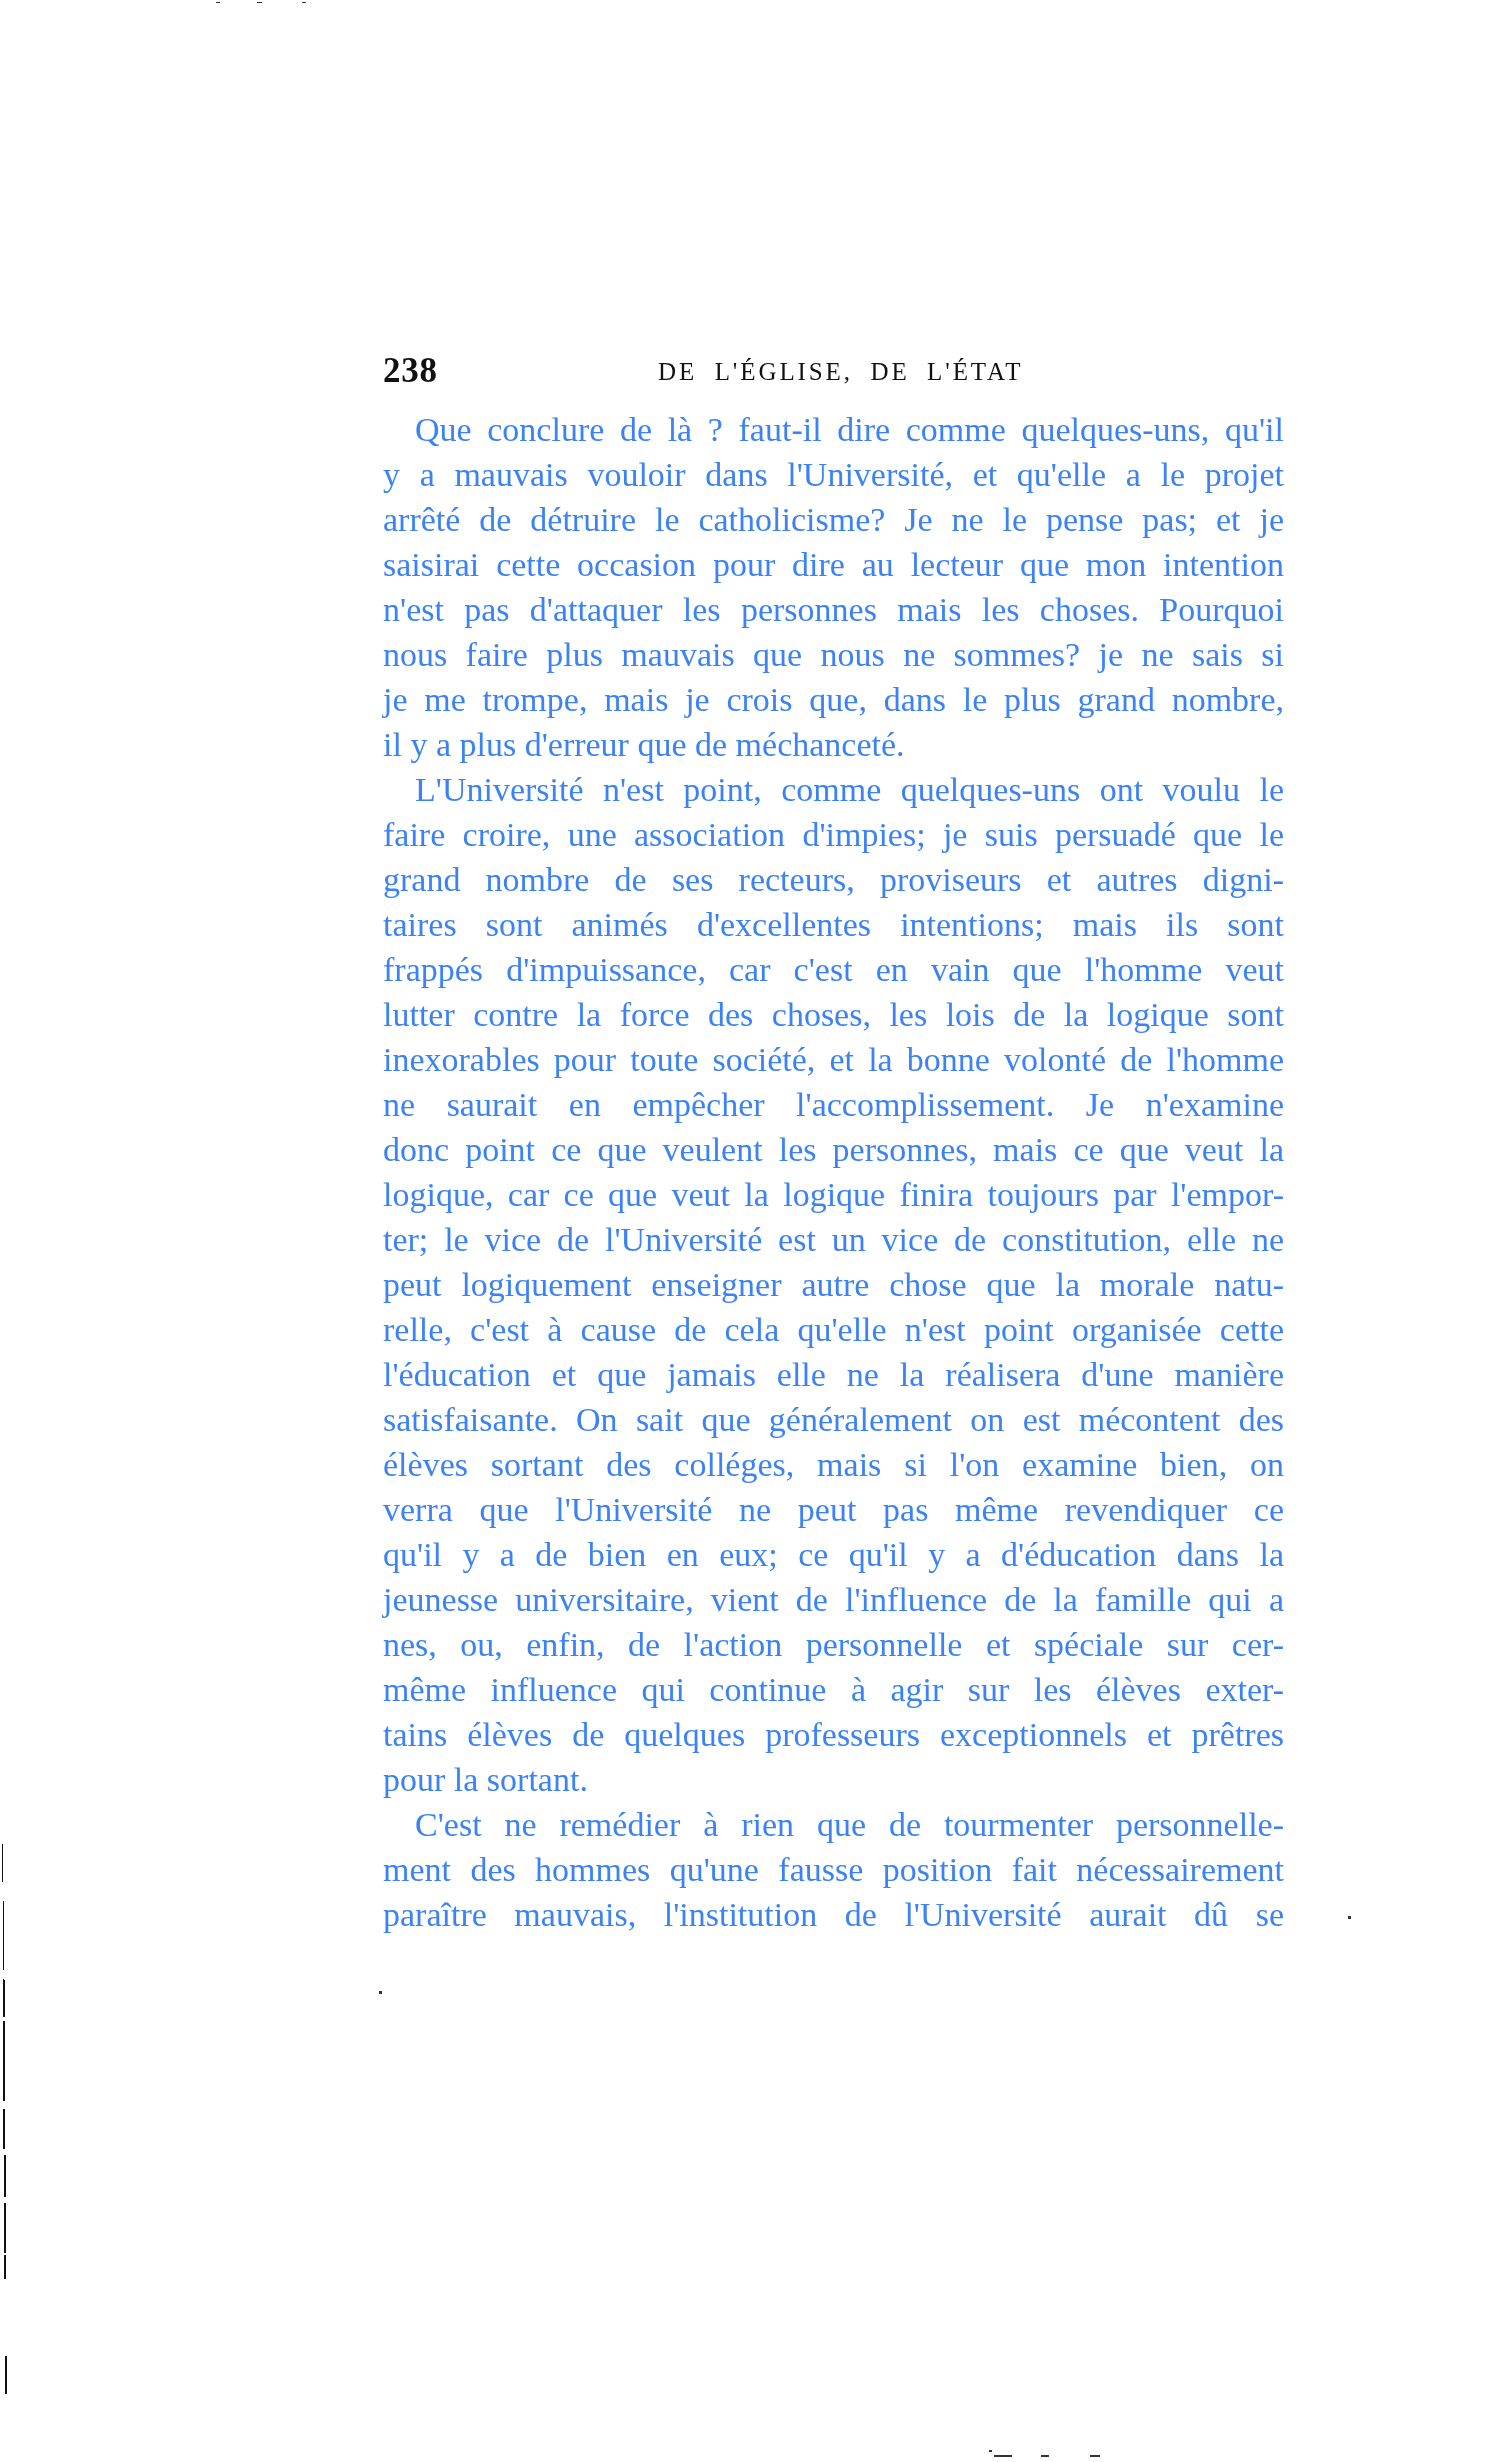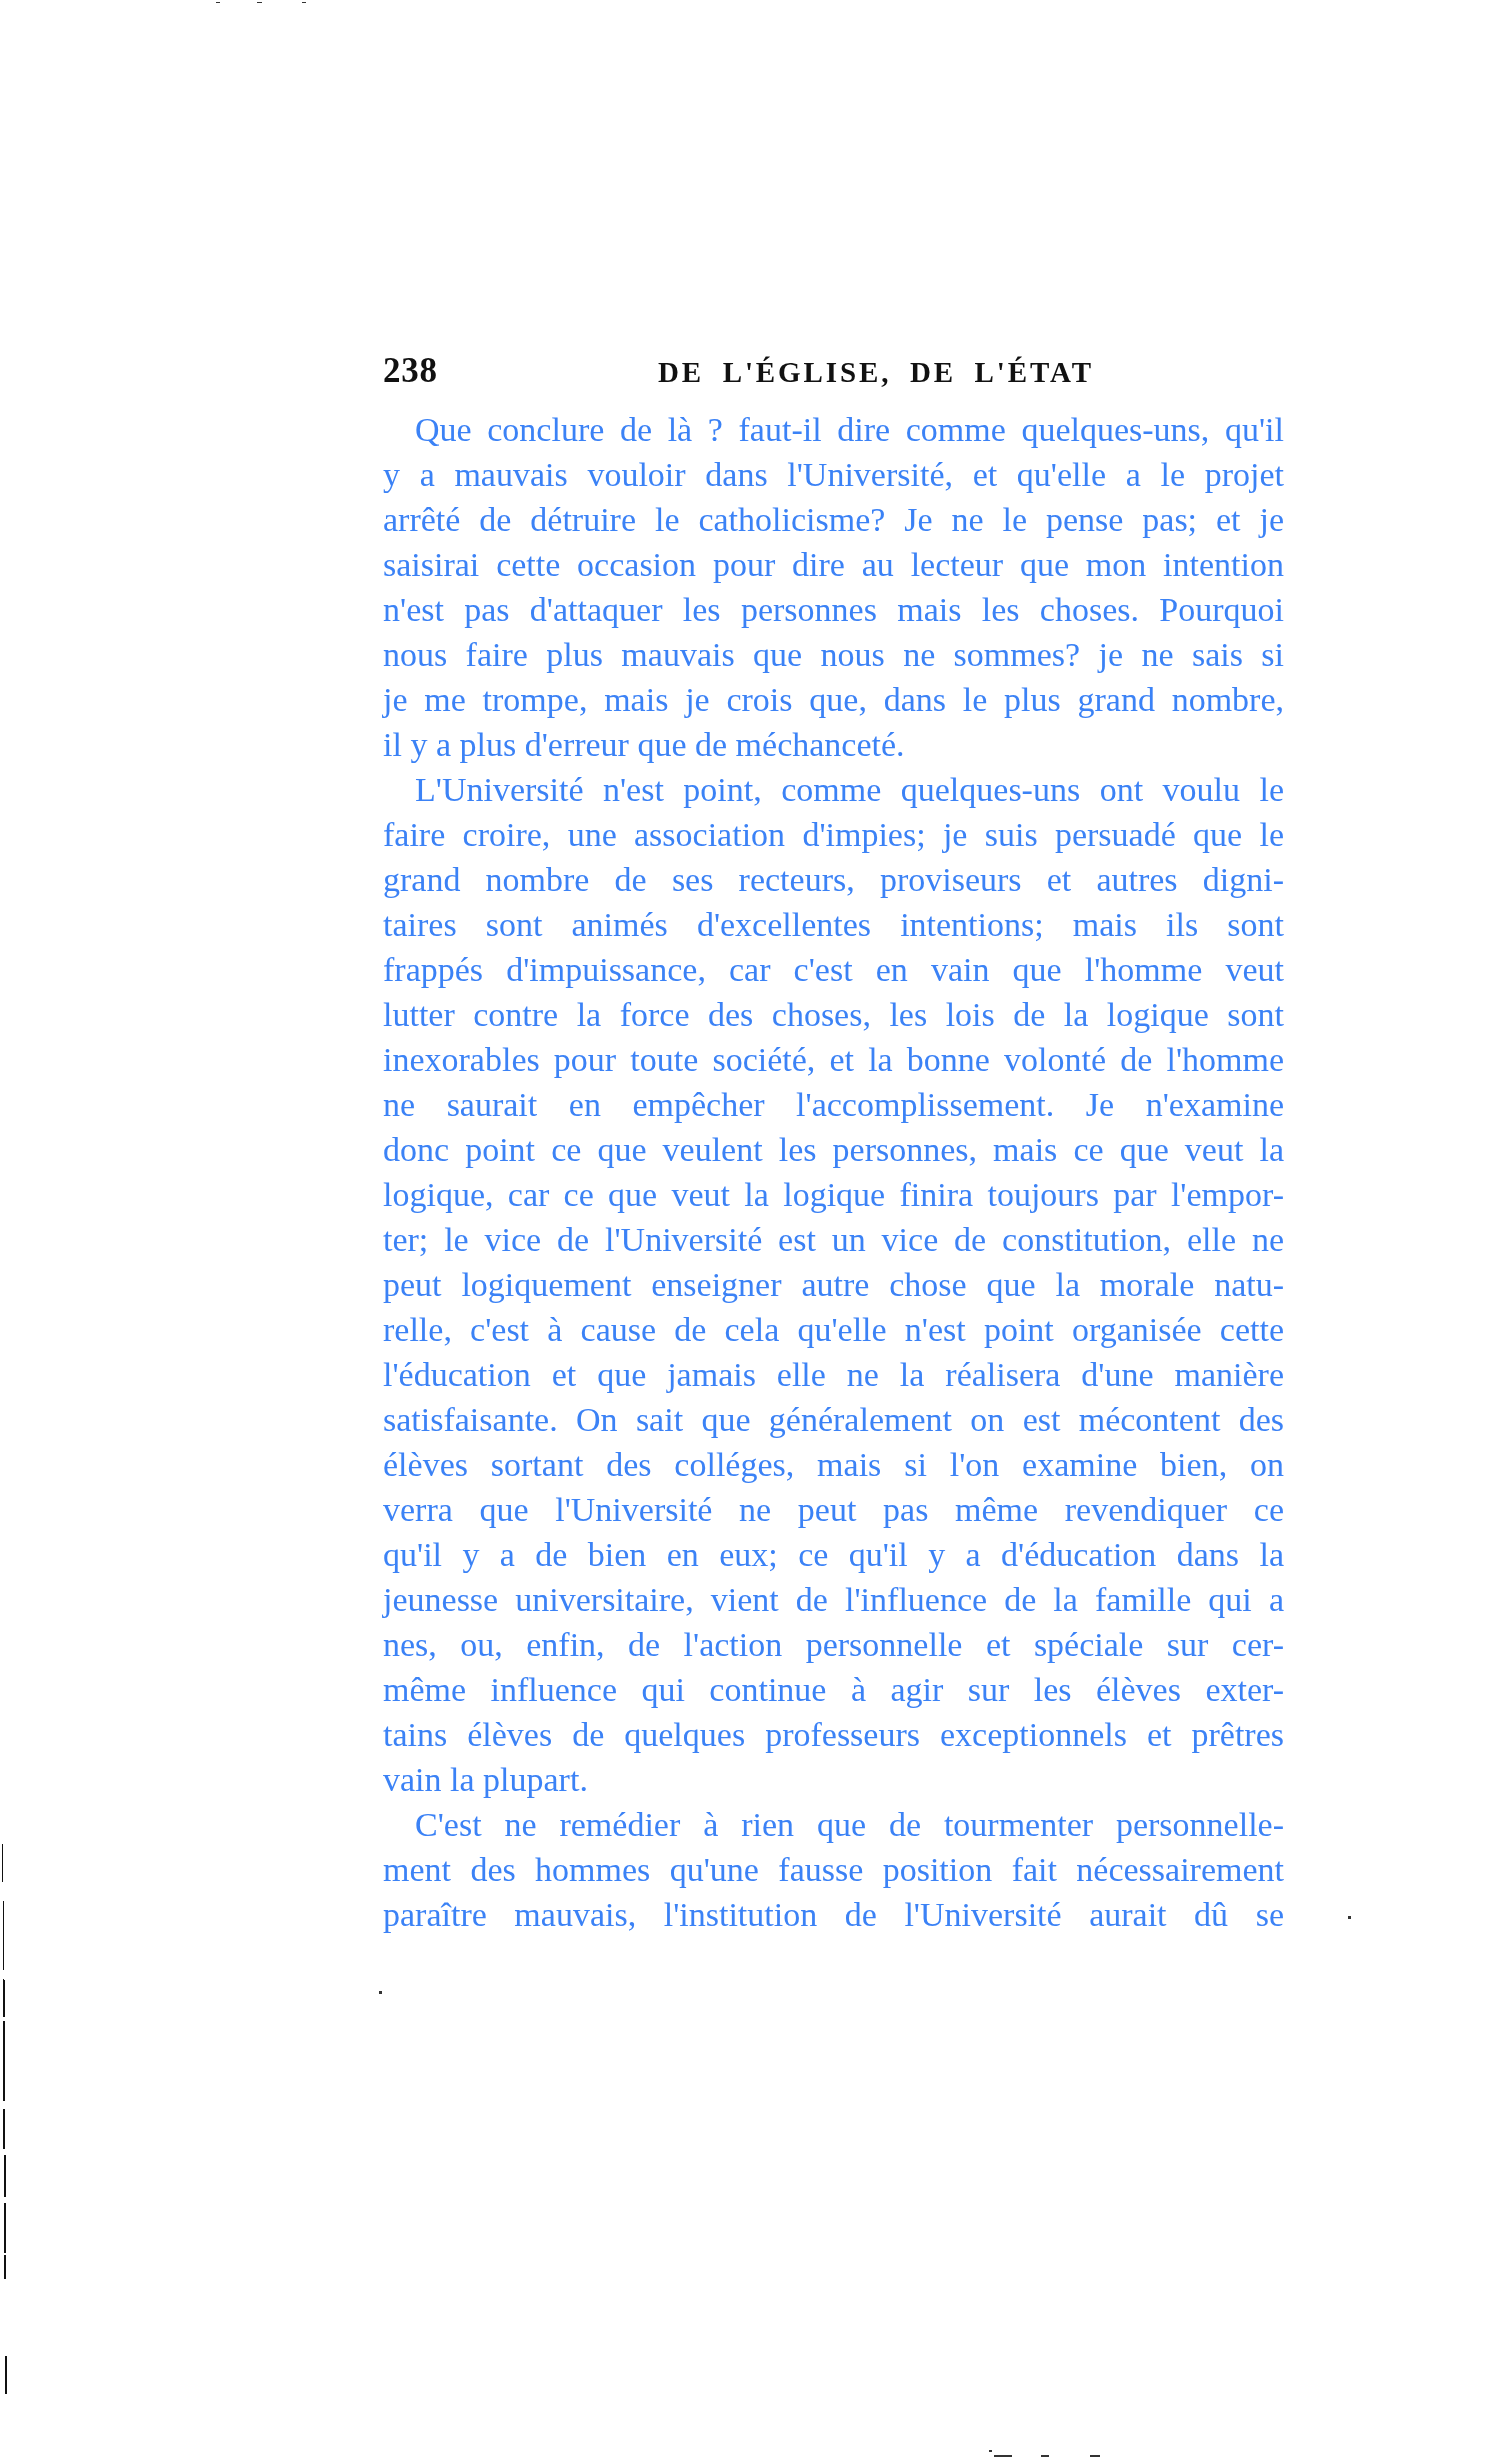--- a/index.html
+++ b/index.html
@@ -8,21 +8,21 @@
   .running-head {
     position: absolute; left: 383px; top: 350px; width: 901px; height: 42px;
     font-family: "Liberation Serif", "DejaVu Serif", serif; color: #111;
   }
   .page-number {
     position: absolute; left: 0; top: 0;
     font-size: 35px; font-weight: bold; line-height: 42px; letter-spacing: 0.8px;
   }
   .header-title {
     position: absolute; left: 275px; top: 5px;
-    font-size: 29px; font-weight: bold; line-height: 34px; letter-spacing: 2.9px;
+    font-size: 25px; font-weight: normal; line-height: 34px; letter-spacing: 2.9px;
     text-transform: uppercase; word-spacing: 8.4px; text-align: center;
   }
   .body-text {
     position: absolute; left: 383px; top: 407px; width: 901px;
     font-family: "Liberation Serif", "DejaVu Serif", serif;
     font-size: 34px; line-height: 45px; color: #3b82f6;
     text-align: justify; font-stretch: condensed;
   }
   .line { display: block; height: 45px; white-space: nowrap; text-align: justify; text-align-last: justify; overflow: visible; }
   .line.last { text-align-last: left; }
@@ -69,21 +69,21 @@
       <span class="line">relle, c'est à cause de cela qu'elle n'est point organisée cette</span>
       <span class="line">l'éducation et que jamais elle ne la réalisera d'une manière</span>
       <span class="line">satisfaisante. On sait que généralement on est mécontent des</span>
       <span class="line">élèves sortant des colléges, mais si l'on examine bien, on</span>
       <span class="line">verra que l'Université ne peut pas même revendiquer ce</span>
       <span class="line">qu'il y a de bien en eux; ce qu'il y a d'éducation dans la</span>
       <span class="line">jeunesse universitaire, vient de l'influence de la famille qui a</span>
       <span class="line">nes, ou, enfin, de l'action personnelle et spéciale sur cer-</span>
       <span class="line">même influence qui continue à agir sur les élèves exter-</span>
       <span class="line">tains élèves de quelques professeurs exceptionnels et prêtres</span>
-      <span class="line last">vain la plupart.</span>
+      <span class="line last">pour la sortant.</span>
     </div>
 
     <div>
       <span class="line indent">C'est ne remédier à rien que de tourmenter personnelle-</span>
       <span class="line">ment des hommes qu'une fausse position fait nécessairement</span>
       <span class="line">paraître mauvais, l'institution de l'Université aurait dû se</span>
     </div>
   </div>
 
   <div class="scan-mark" style="left:1.7px;top:1844px;width:1.7px;height:38px;"></div>

